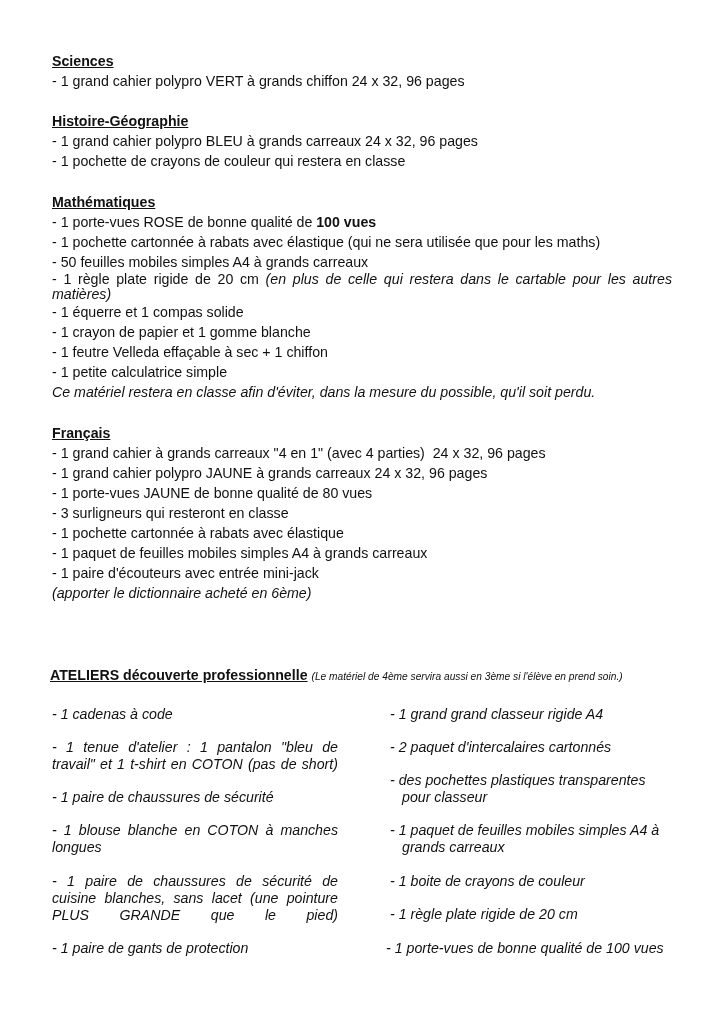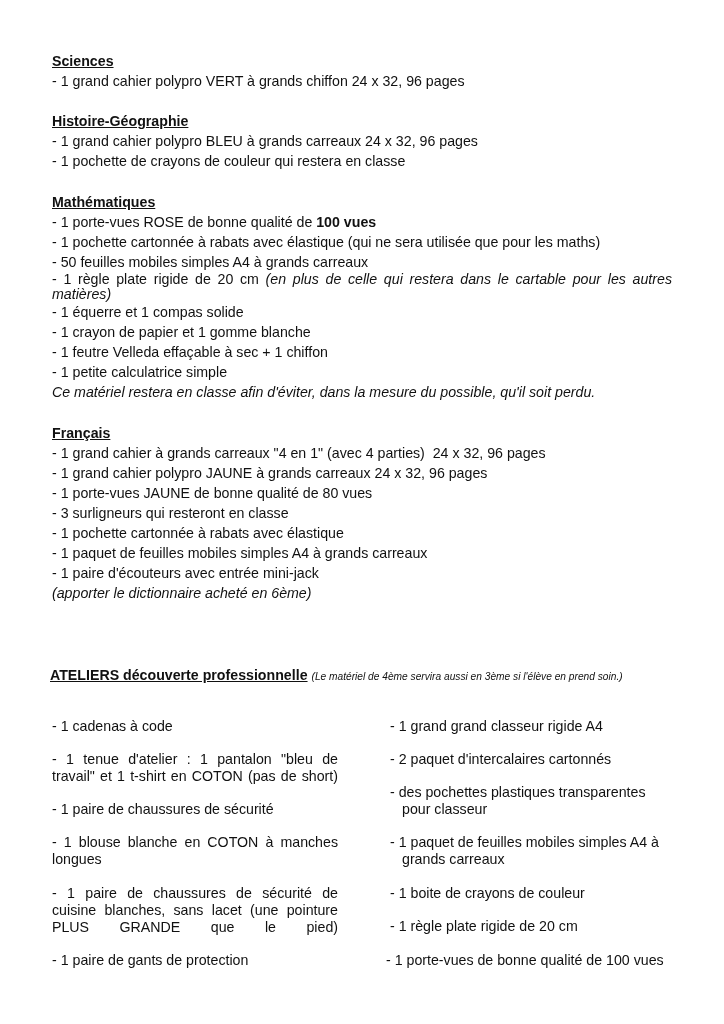--- a/index.html
+++ b/index.html
@@ -88,14 +88,14 @@
     <div>- 1 paquet de feuilles mobiles simples A4 à</div>
     <div class="indent">grands carreaux</div>
   </div>
   <div class="item" style="top:873px">- 1 boite de crayons de couleur</div>
   <div class="item" style="top:906px">- 1 règle plate rigide de 20 cm</div>
   <div class="item" style="top:940px; left:-4px">- 1 porte-vues de bonne qualité de 100 vues</div>
 </div>
 
 <style>
   
-  .col { top: 12px; height: 920px; }
+  .col { top: 0; height: 920px; font-style: italic; }
 </style>
 
 </body></html>

